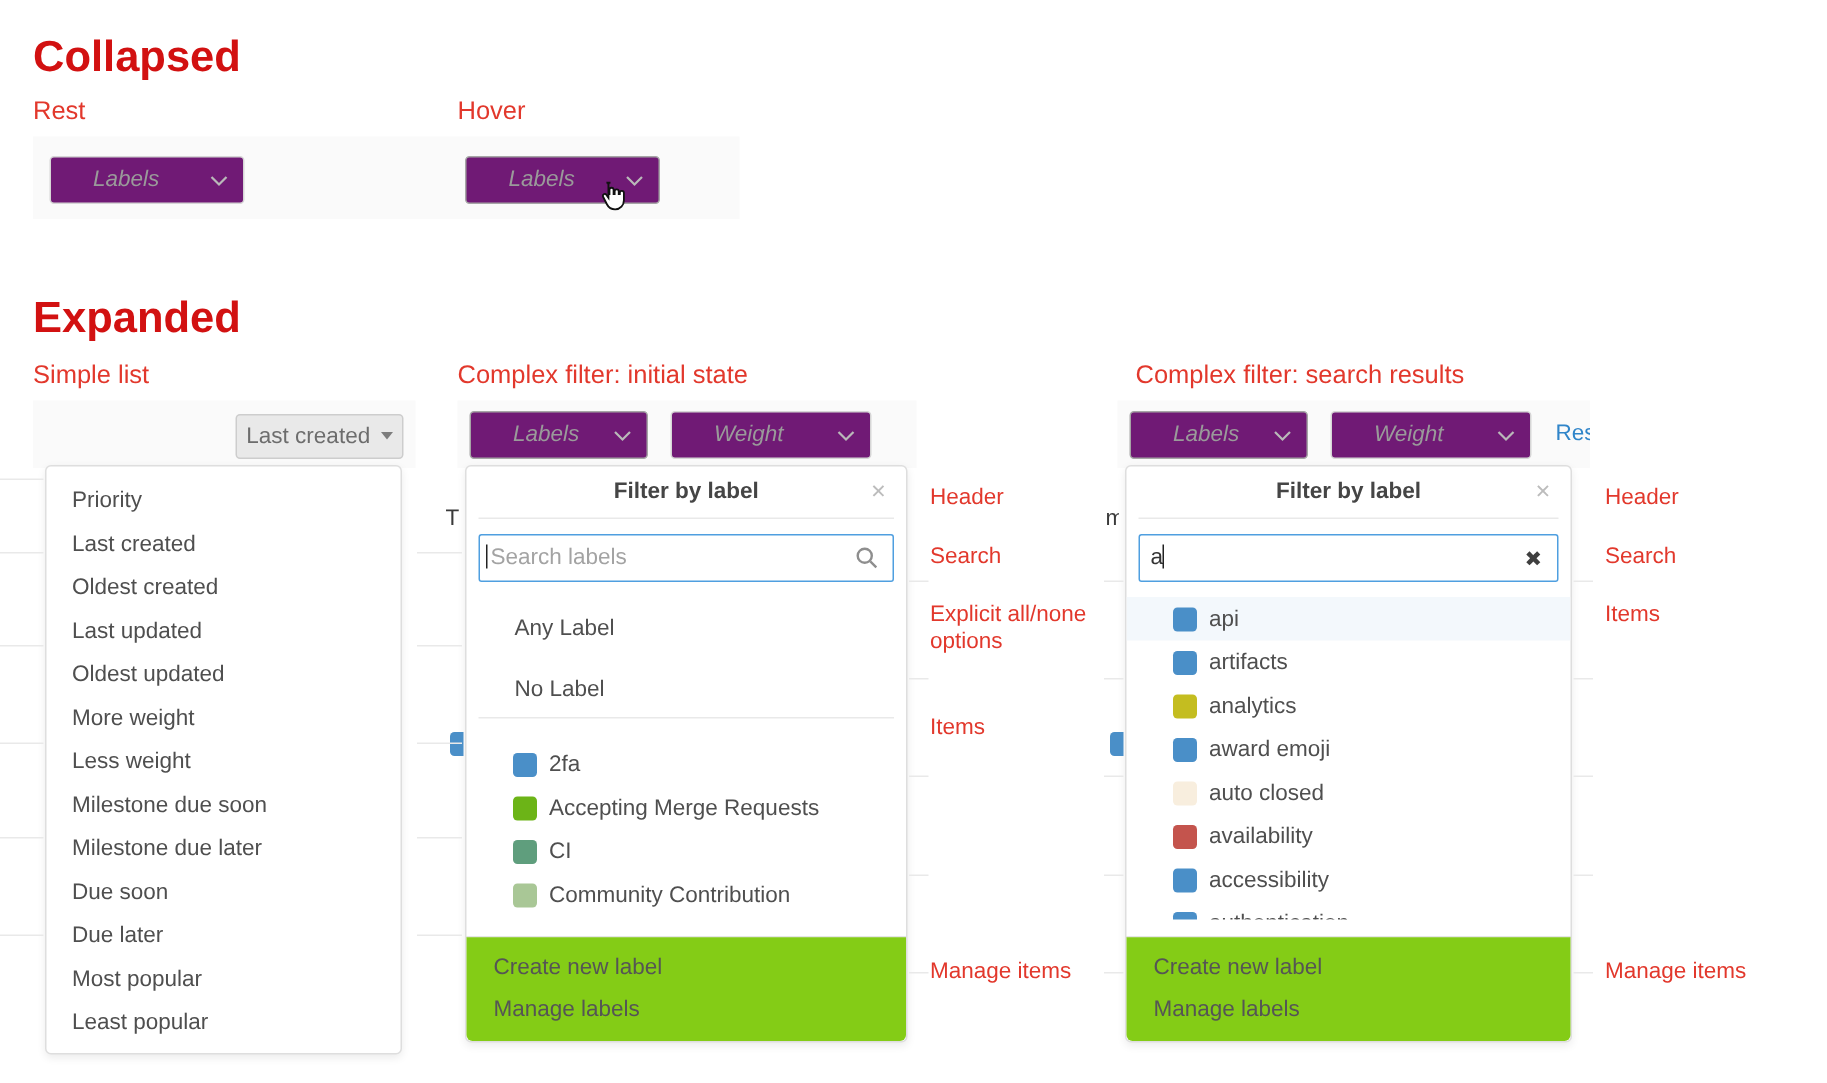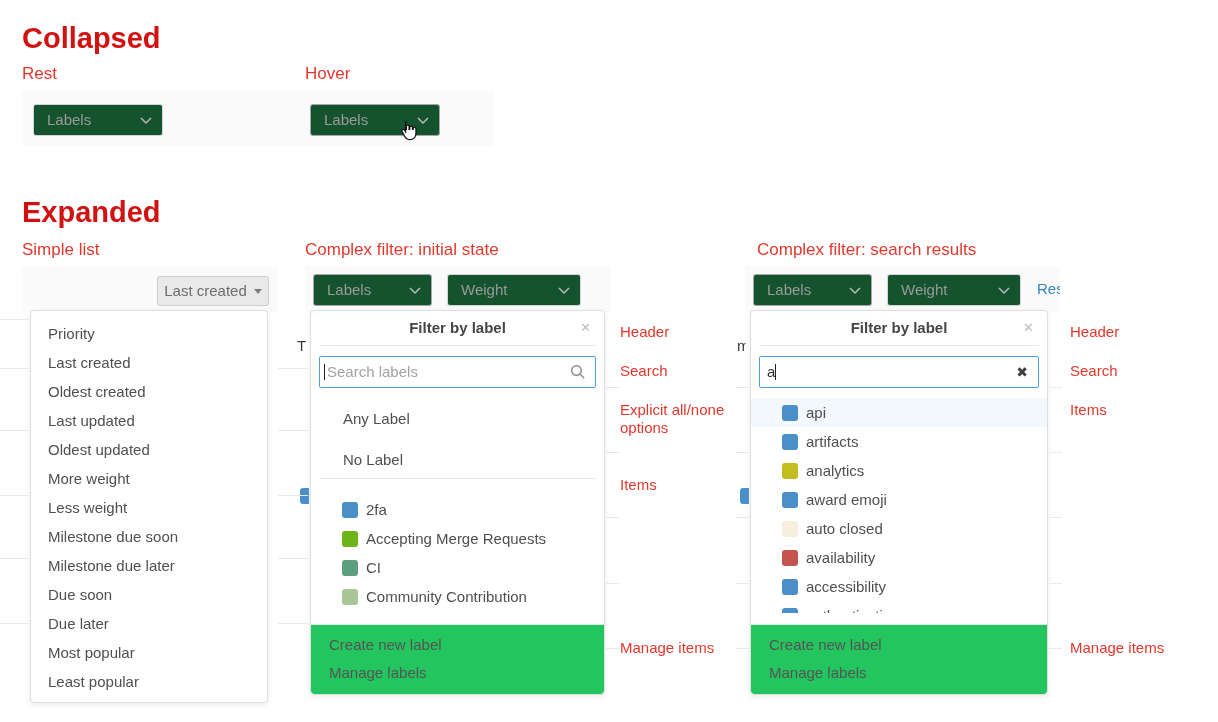--- a/index.html
+++ b/index.html
@@ -2,22 +2,22 @@
 <html><head>
 <meta charset="utf-8">
 <style>
   html,body{margin:0;padding:0;background:#fff;}
   .page{position:relative;width:1218px;height:722px;background:#fff;overflow:hidden;
         font-family:"Liberation Sans","DejaVu Sans",sans-serif;}
   .h1{position:absolute;font-size:29px;font-weight:700;color:#d21111;letter-spacing:0;}
   .sublabel{position:absolute;font-size:17px;color:#e2382c;}
   .annot{position:absolute;font-size:15px;color:#e2382c;line-height:18px;}
   .strip{position:absolute;background:#fafafa;}
-  .dd{position:absolute;background:#14532d;border:1px solid #d6d6d6;border-radius:3px;
-      font-size:15px;color:#9a9a9a;line-height:30px;padding-left:13px;box-sizing:border-box;cursor:pointer;}
+  .dd{position:absolute;background:#701a75;border:1px solid #d6d6d6;border-radius:3px;
+      font-size:15px;color:#9a9a9a;line-height:30px;padding-left:28px;box-sizing:border-box;cursor:pointer;font-style:italic;}
   .dd.active{border-color:#a6a6a6;}
   .chev{position:absolute;right:10px;top:12px;}
   .btn-gray{position:absolute;background:#e9e9e9;border:1px solid #cdcdcd;border-radius:3px;
       font-size:15px;color:#6d6d6d;line-height:28px;text-align:center;box-sizing:border-box;cursor:pointer;}
   .tri-down{display:inline-block;width:0;height:0;border-left:4px solid transparent;
       border-right:4px solid transparent;border-top:5px solid #7d7d7d;margin-left:7px;vertical-align:2px;}
   .panel{position:absolute;background:#fff;border:1px solid #dedede;border-radius:4px;
       box-shadow:0 2px 6px rgba(0,0,0,.08);box-sizing:border-box;}
   .panel-head{height:34px;line-height:34px;text-align:center;font-weight:700;font-size:15px;color:#454545;position:relative;}
   .close-x{position:absolute;right:13px;top:0;color:#bcbcbc;font-size:13px;font-weight:700;cursor:pointer;}
@@ -30,21 +30,21 @@
   .caret-bar{display:inline-block;width:1px;height:16px;background:#222;vertical-align:-3px;}
   .search-glyph{position:absolute;right:9px;top:7px;}
   .clear-x{position:absolute;right:10px;top:0;line-height:30px;color:#3f3f3f;font-size:14px;font-weight:700;cursor:pointer;}
   .dd-item{height:29px;line-height:29px;font-size:15px;color:#4f4f4f;padding-left:17px;cursor:pointer;}
   .allnone .dd-item{padding-left:32px;margin-top:12px;}
   .label-row{height:29px;font-size:15px;color:#4f4f4f;padding-left:31px;cursor:pointer;display:flex;align-items:center;}
   .label-row.hl{background:#f3f8fc;}
   .chip{width:16px;height:16px;border-radius:3px;margin-right:8px;flex:none;}
   .items-viewport{overflow:hidden;}
   .panel-footer{position:absolute;left:0;right:0;bottom:0;height:70px;border-top:1px solid #e5e5e5;
-      box-sizing:border-box;padding-top:6px;background:#22c55e;border-radius:0 0 4px 4px;}
+      box-sizing:border-box;padding-top:6px;background:#84cc16;border-radius:0 0 4px 4px;}
   .footer-item{height:28px;line-height:28px;padding-left:18px;font-size:15px;color:#555;cursor:pointer;}
   .link-blue{position:absolute;font-size:15px;color:#3085c9;cursor:pointer;white-space:nowrap;}
   .bgline{position:absolute;height:1px;background:#e9e9e9;}
   .frag-text{position:absolute;width:9px;height:18px;overflow:hidden;font-size:15px;color:#3a3a3a;}
   .frag-chip{position:absolute;width:9px;height:16px;background:#4a8fc8;border-radius:3px 0 0 3px;}
   .cursor-icon{position:absolute;}
 </style>
 </head>
 <body>
 

